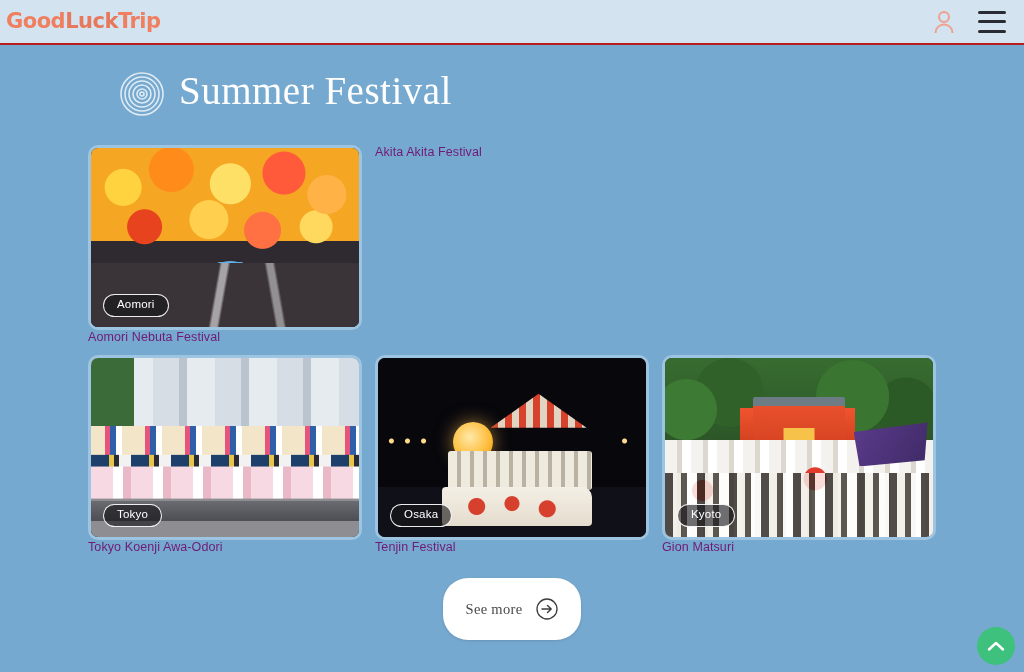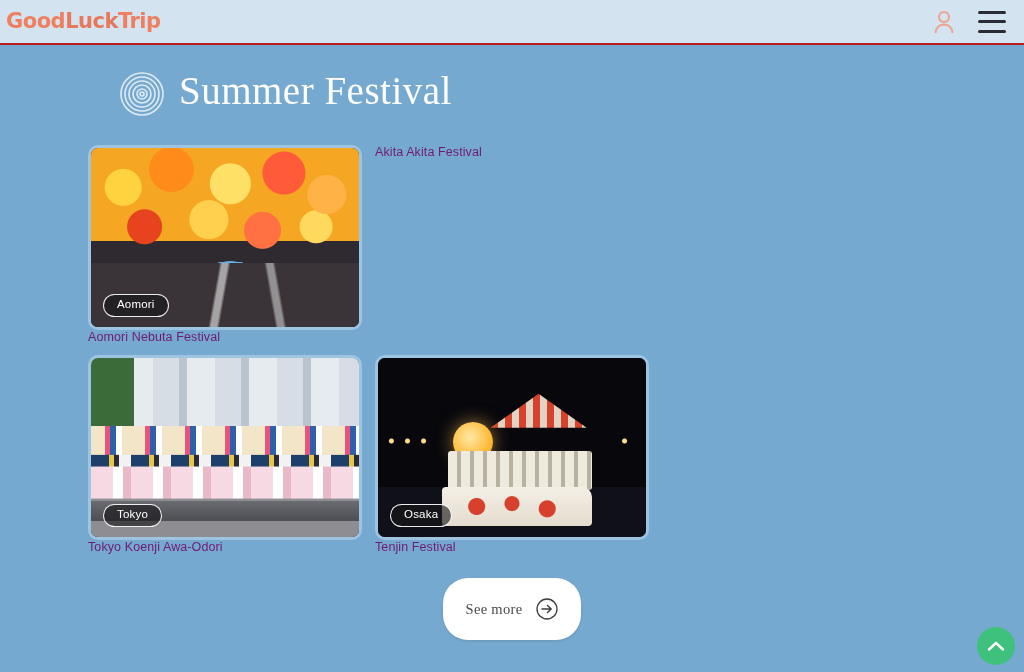--- a/index.html
+++ b/index.html
@@ -418,20 +418,34 @@
         <i class="canopy"></i>
         <i class="lantern"></i>
         <i class="crowdrow"></i>
         <i class="hull"></i>
       </div>
       <span class="badge">Osaka</span>
     </div>
     <div class="card-caption">Tenjin Festival</div>
   </div>
 
+  <div class="card">
+    <div class="card-thumb">
+      <div class="art art-gion">
+        <i class="trees"></i>
+        <i class="pillar-l"></i>
+        <i class="pillar-r"></i>
+        <i class="gate"></i>
+        <i class="crowd"></i>
+        <i class="flag"></i>
+      </div>
+      <span class="badge">Kyoto</span>
+    </div>
+    <div class="card-caption">Gion Matsuri</div>
+  </div>
 
 </div>
 
 <div class="see-more-wrap">
   <button class="see-more">
     <span class="see-more-label">See more</span>
     <span class="arrow-circle">
       <svg viewBox="0 0 22 22" width="22" height="22" aria-hidden="true">
         <circle cx="11" cy="11" r="10" fill="none" stroke="#3b3b3b" stroke-width="1.3"></circle>
         <path d="M6 11h9M11.5 7.4 15.2 11l-3.7 3.6" fill="none" stroke="#3b3b3b" stroke-width="1.4" stroke-linecap="round" stroke-linejoin="round"></path>

